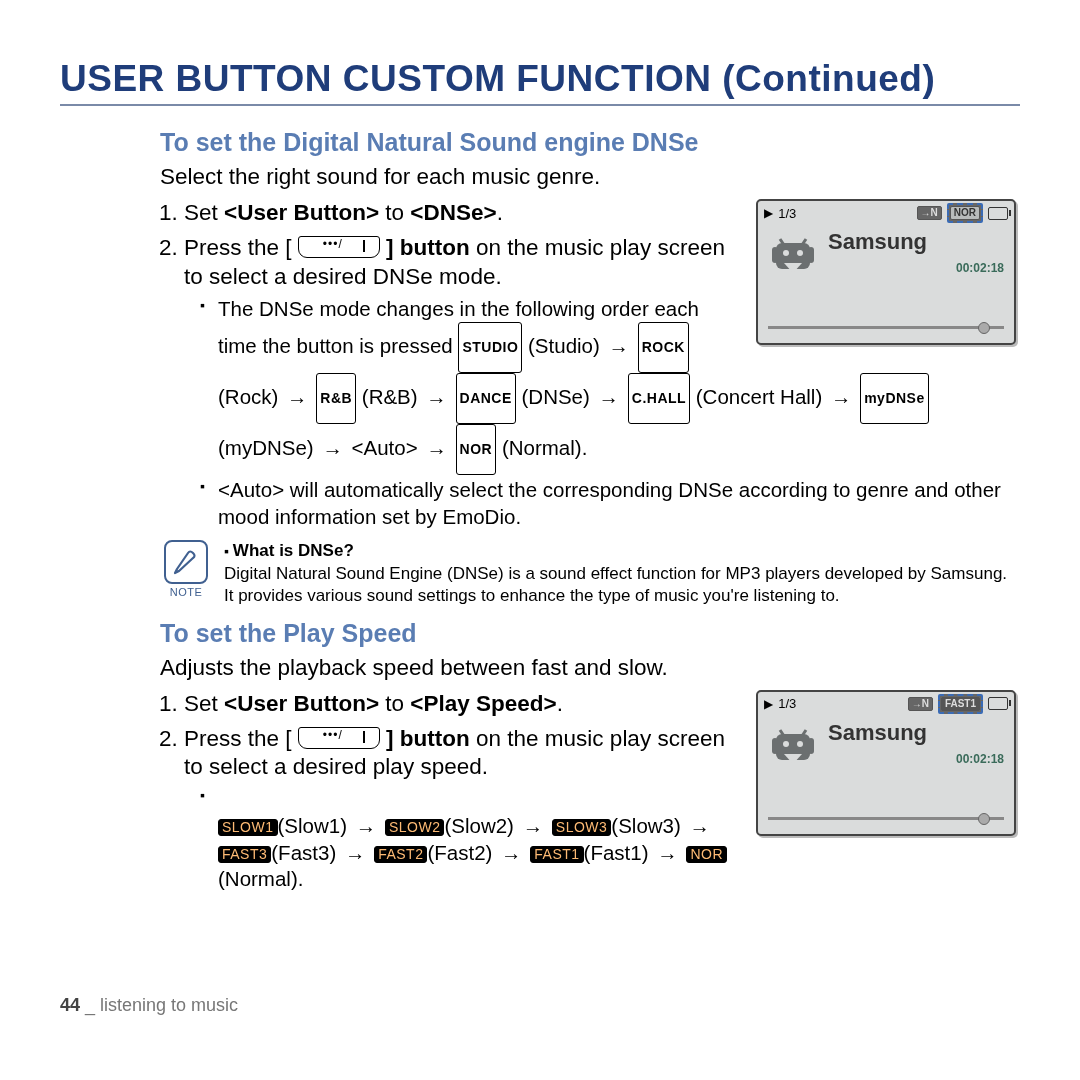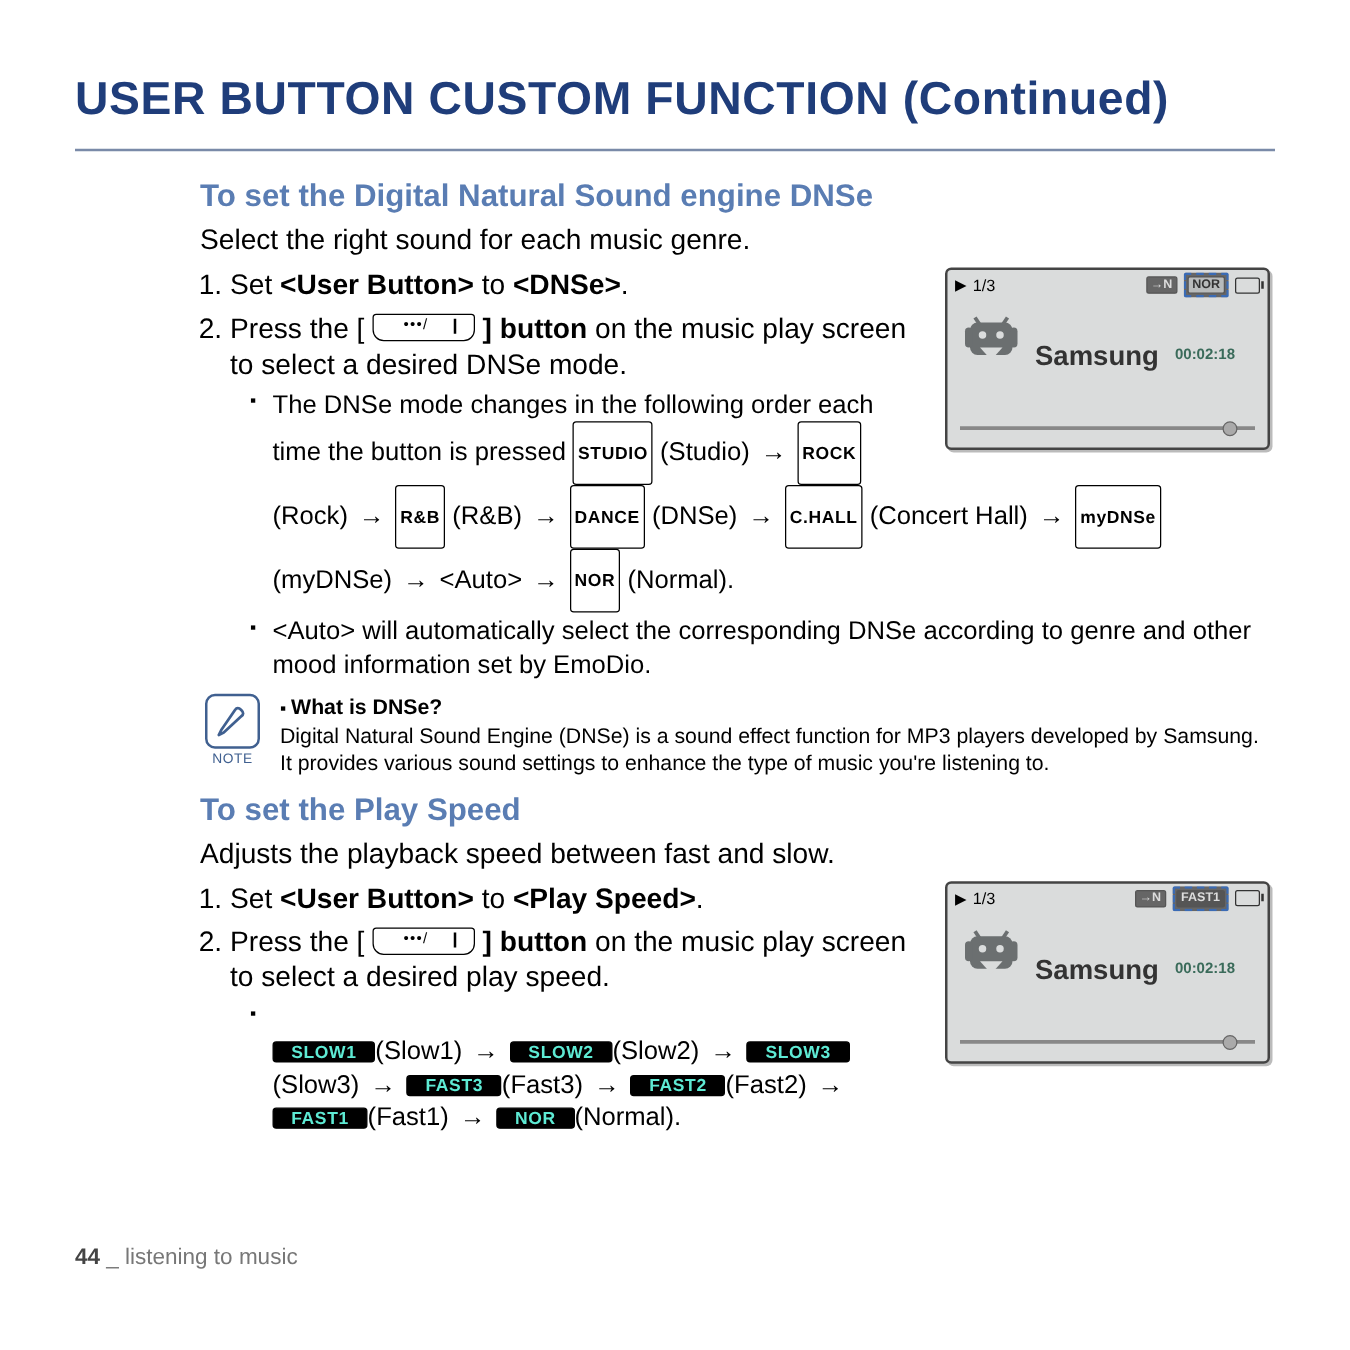--- a/index.html
+++ b/index.html
@@ -13,21 +13,21 @@
   }
   .page {
     padding: 58px 60px 30px 60px;
   }
   .page-title {
     font-size: 37px;
     font-weight: bold;
     color: #1f3d7a;
     letter-spacing: 0.5px;
     border-bottom: 2px solid #7a8aa8;
-    padding-bottom: 19px;
+    padding-bottom: 4px;
     margin-bottom: 22px;
   }
   .content {
     padding-left: 100px;
     padding-right: 0px;
   }
   .sub-heading {
     font-size: 25px;
     font-weight: bold;
     color: #5a7db3;
@@ -99,29 +99,29 @@
     letter-spacing: 0.5px;
     line-height: 15px;
     vertical-align: 1px;
     background: #fff;
     color: #000;
   }
   .tag-solid {
     display: inline-block;
     border: 1.5px solid #000;
     border-radius: 3px;
-    padding: 0 14px;
+    padding: 0 3px;
     font-family: "Arial Narrow", Arial, sans-serif;
     font-size: 14px;
-    font-weight: bold;
+    font-weight: normal;
     letter-spacing: 0.5px;
     line-height: 15px;
     vertical-align: 1px;
     background: #000;
-    color: #5eead4;
+    color: #fdba74;
   }
   .arrow { margin: 0 3px; }
   .note-row {
     display: flex;
     gap: 12px;
     margin: 6px 0 12px 0;
   }
   .note-icon-wrap {
     width: 52px;
     flex: 0 0 52px;
@@ -183,26 +183,26 @@
   .indicator.dashed-wrap {
     border:2px dashed #3a6bb5; padding:1px; border-radius:2px;
   }
   .battery {
     width:18px; height:11px; border:1.5px solid #333; border-radius:2px;
     position:relative;
   }
   .battery::after { content:""; position:absolute; right:-4px; top:2px; width:2px; height:6px; background:#333; }
   .battery .fill { width:12px; height:100%; background:#333; }
   .scr-main {
-    display:flex; align-items:flex-end; padding: 4px 8px 0 8px; gap:8px;
+    display:flex; align-items:flex-start; padding: 4px 8px 0 8px; gap:8px;
   }
   .robot { width:54px; height:54px; position:relative; }
   .robot svg { width:100%; height:100%; }
   .scr-title { font-size:22px; font-weight:bold; color:#333; flex:1; }
-  .scr-time { position:absolute; right:26px; top:60px; font-size:12px; color:#3a6b5a; font-weight:bold; }
+  .scr-time { position:absolute; right:10px; top:60px; font-size:12px; color:#3a6b5a; font-weight:bold; }
   .scr-bar {
     position:absolute; left:10px; right:10px; bottom:14px; height:3px; background:#888;
   }
   .scr-bar::after {
     content:""; position:absolute; right:14px; top:-4px; width:10px; height:10px; border-radius:50%;
     background:#aaa; border:1px solid #666;
   }
   .clearfix::after { content:""; display:table; clear:both; }
   .footer {
     position: absolute;

